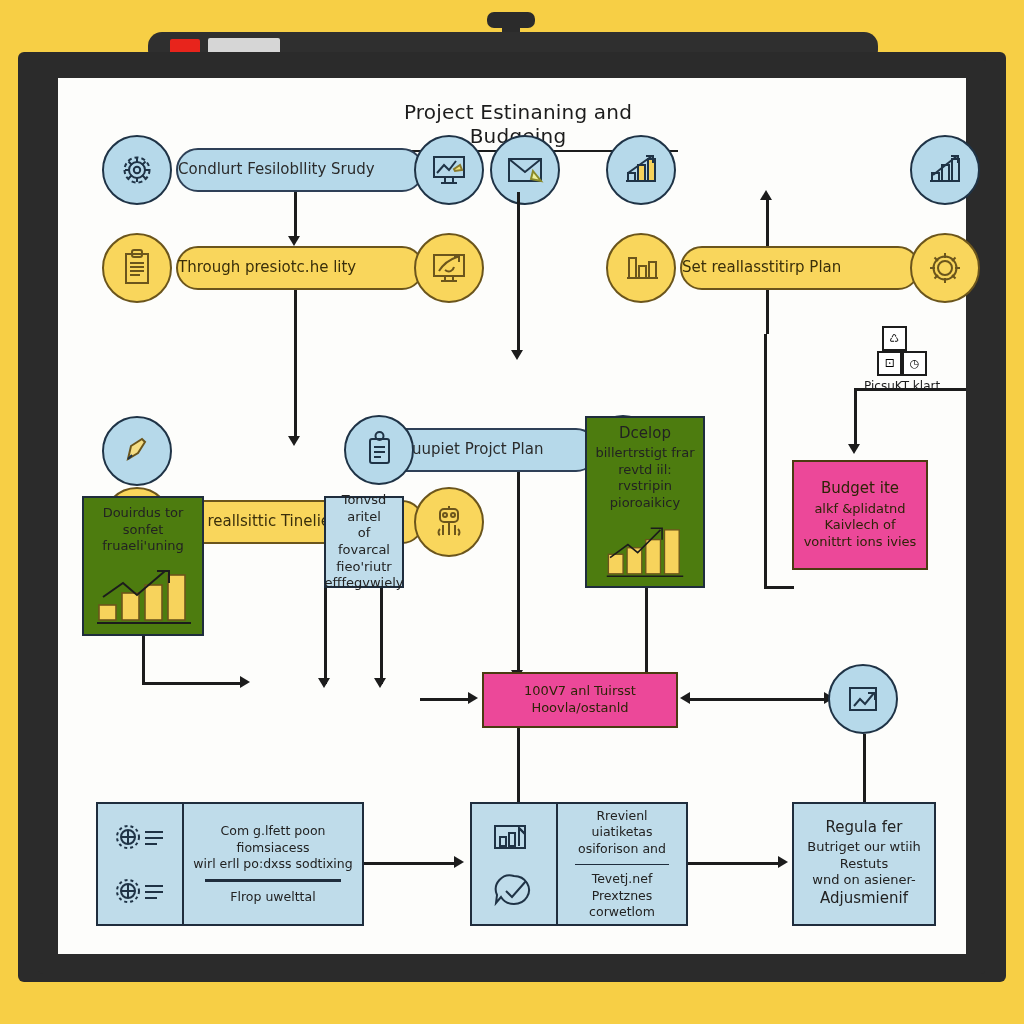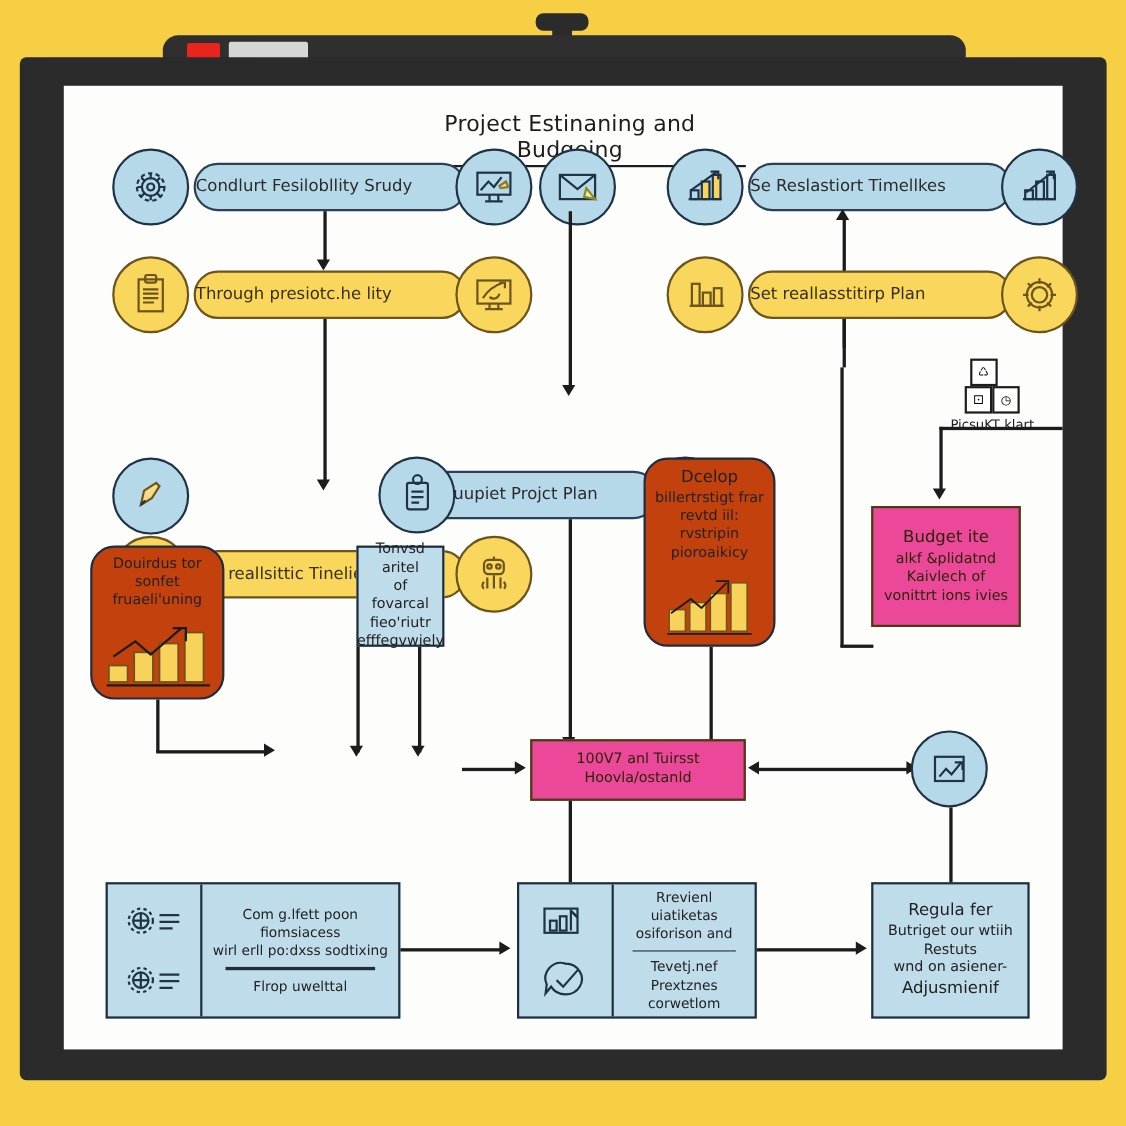--- a/index.html
+++ b/index.html
@@ -51,21 +51,21 @@
   .circ.yellow{background:#f9d65c;border-color:#6b551c;}
 
   
   .box{
     border:2.5px solid #1f2d3d;box-sizing:border-box;
     display:flex;flex-direction:column;align-items:center;justify-content:center;
     text-align:center;font-size:13px;line-height:1.28;color:#222;padding:6px;
   }
   .box.blue{background:#bfdcea;}
   .box.yellow{background:#ec4899;border-color:#4a3b10;color:#2d2407;}
-  .box.white{background:#c2410c;border-radius:22px;}
+  .box.white{background:#4d7c0f;}
 
   .box .hdr{font-size:15px;margin-bottom:2px;}
   .splitbox{
     border:2.5px solid #1f2d3d;background:#bfdcea;box-sizing:border-box;
     display:flex;flex-direction:row;
   }
   .splitbox .iconcol{
     width:86px;border-right:2.5px solid #1f2d3d;
     display:flex;flex-direction:column;align-items:center;justify-content:space-around;
     padding:6px 0;box-sizing:border-box;
@@ -139,23 +139,20 @@
     <div class="circ blue" style="left:432px;top:57px;">
       <svg width="44" height="34" viewBox="0 0 44 34">
           <g fill="none" stroke="#1f3346" stroke-width="2">
         <rect x="6" y="6" width="32" height="22"></rect>
             <path d="M6 6l16 13L38 6"></path>
         <path d="M30 18l8 10-10-2z" fill="#eef09a" stroke="#8a8a2a"></path>
       </g>
         </svg>
     </div>
 
-    <div class="pill blue" style="left:622px;top:70px;width:240px;">
-      <span>Se Reslastiort Timellkes</span>
-    </div>
     <div class="circ blue" style="left:548px;top:57px;">
       <svg width="42" height="38" viewBox="0 0 42 38">
           <g stroke="#1f3346" stroke-width="2" fill="none">
         <rect x="8" y="22" width="7" height="8"></rect>
         <rect x="18" y="14" width="7" height="16" fill="#f7d35c"></rect>
         <rect x="28" y="8" width="7" height="22" fill="#f7d35c"></rect>
         <path d="M6 30h30"></path>
             <path d="M8 22L32 5"></path>
             <path d="M26 5h7v7"></path>
       </g>

